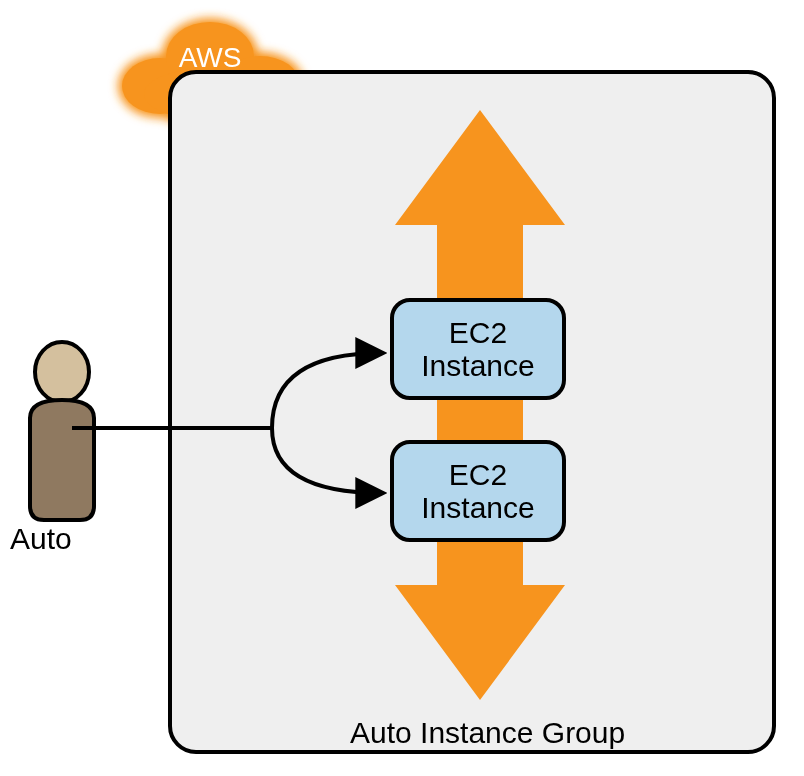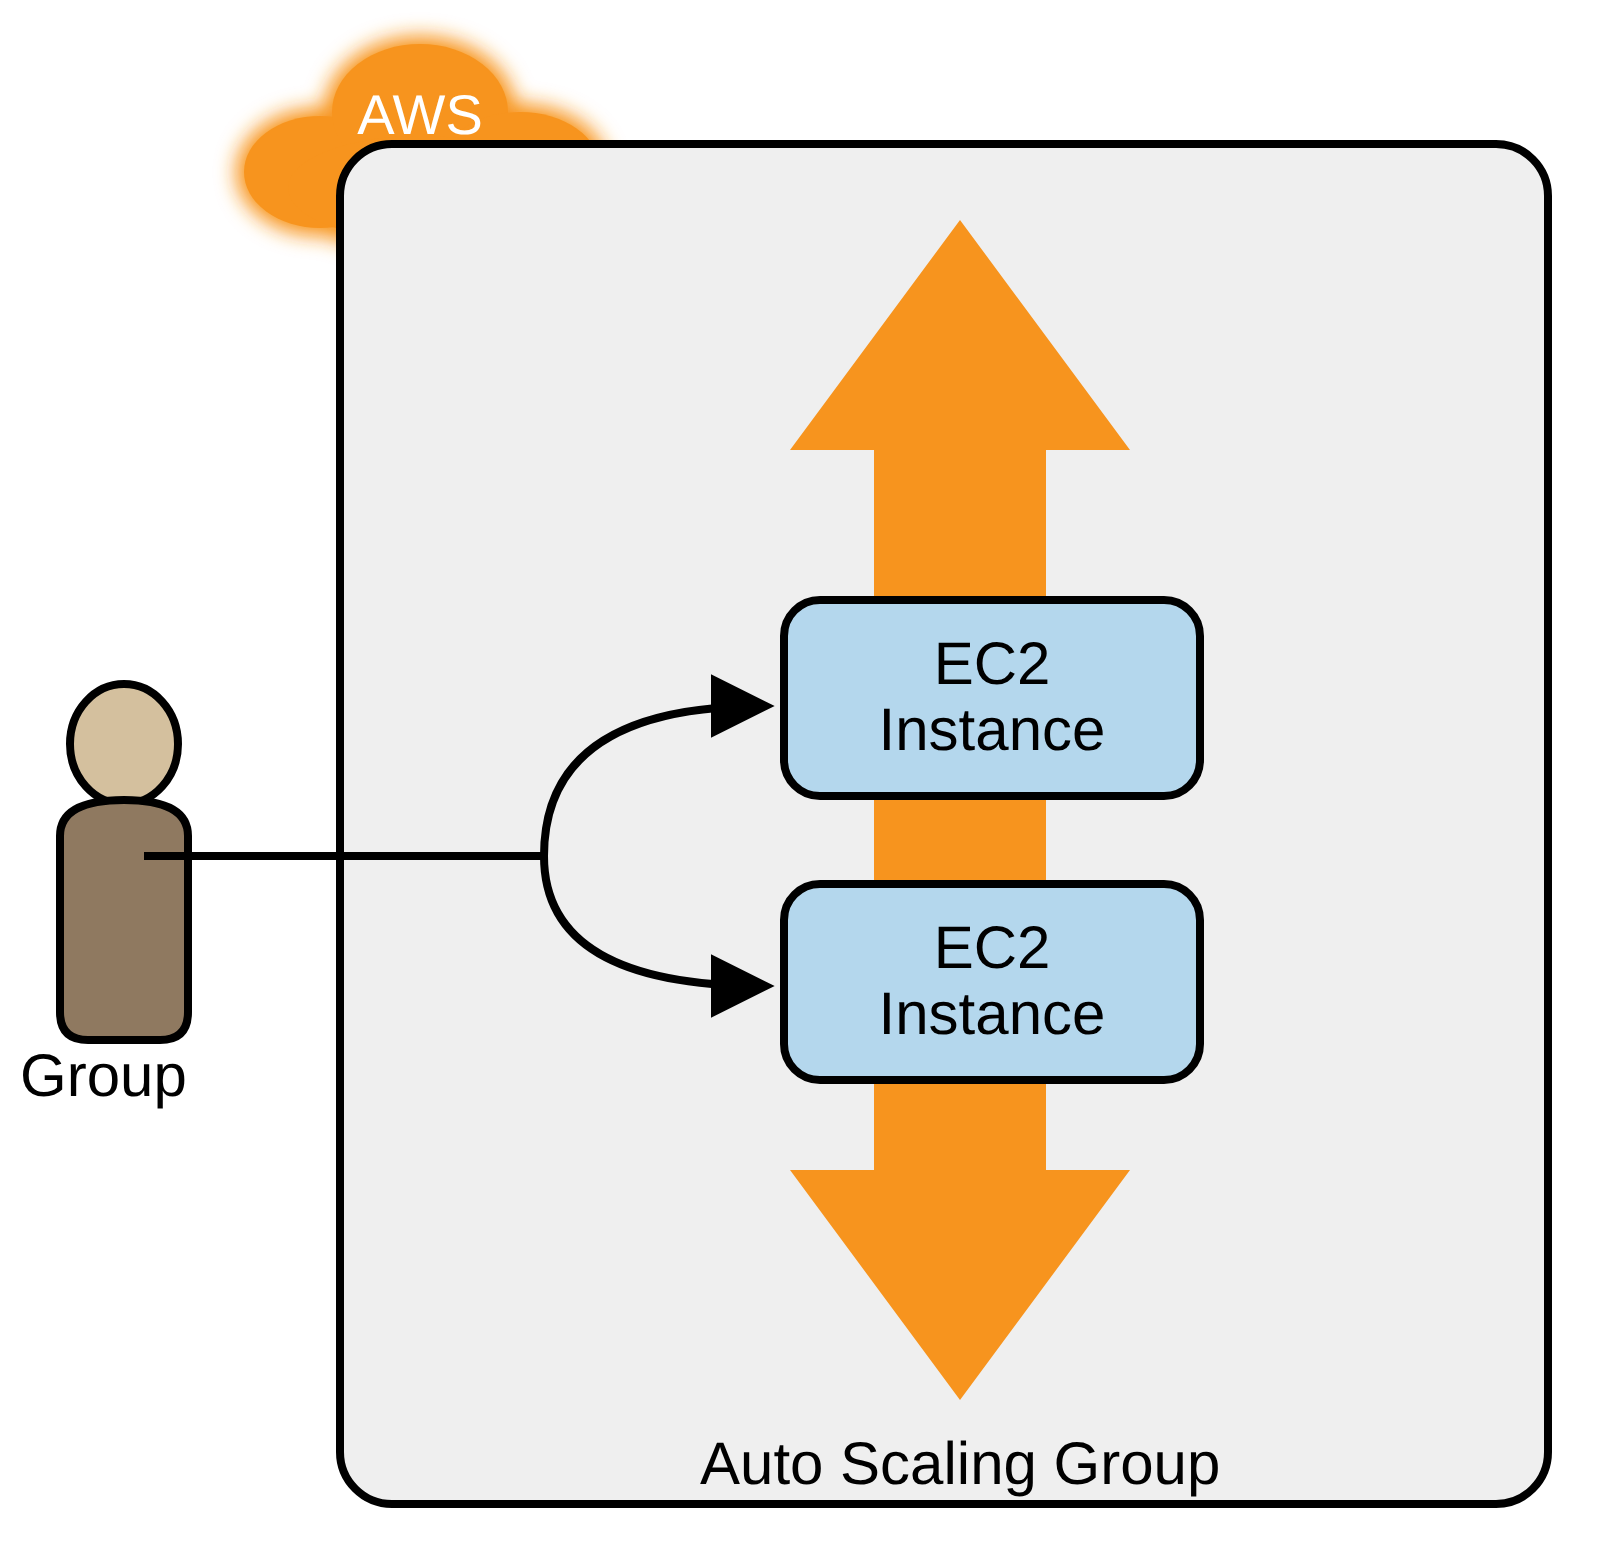--- a/index.html
+++ b/index.html
@@ -77,21 +77,21 @@
     left: 395px;
     top: 110px;
     width: 170px;
     height: 590px;
     z-index: 2;
   }
   
   .ec2 {
     position: absolute;
     left: 390px;
-    width: 212px;
+    width: 176px;
     height: 102px;
     background: #b4d7ed;
     border: 4px solid #000;
     border-radius: 20px;
     display: flex;
     align-items: center;
     justify-content: center;
     text-align: center;
     font-size: 30px;
     line-height: 1.1;
@@ -148,31 +148,31 @@
 
   <div class="ec2 top">
     <span style="white-space:pre-line;">EC2
 Instance</span>
   </div>
   <div class="ec2 bot">
     <span style="white-space:pre-line;">EC2
 Instance</span>
   </div>
 
-  <div class="asg-label">Auto Scaling Group</div>
+  <div class="asg-label">Auto Instance Group</div>
 
   <div class="user">
     <svg viewBox="0 0 100 190" width="100" height="190">
 
       <ellipse cx="50" cy="34" rx="27" ry="30" fill="#d4c09e" stroke="#000" stroke-width="4"></ellipse>
 
       <path d="M18 80 Q18 62 50 62 Q82 62 82 80 L82 168 Q82 182 68 182 L32 182 Q18 182 18 168 Z" fill="#8f7960" stroke="#000" stroke-width="4"></path>
     </svg>
   </div>
-  <div class="user-label">Group</div>
+  <div class="user-label">Auto</div>
 
   <div class="connectors">
     <svg viewBox="0 0 330 260" width="330" height="260">
       <defs>
         <marker id="ah" viewBox="0 0 12 12" refX="10" refY="6" markerWidth="8" markerHeight="8" orient="auto-start-reverse">
           <path d="M0,0 L12,6 L0,12 Z" fill="#000"></path>
         </marker>
       </defs>
 
       <path d="M0 130 L200 130" stroke="#000" stroke-width="4" fill="none"></path>

